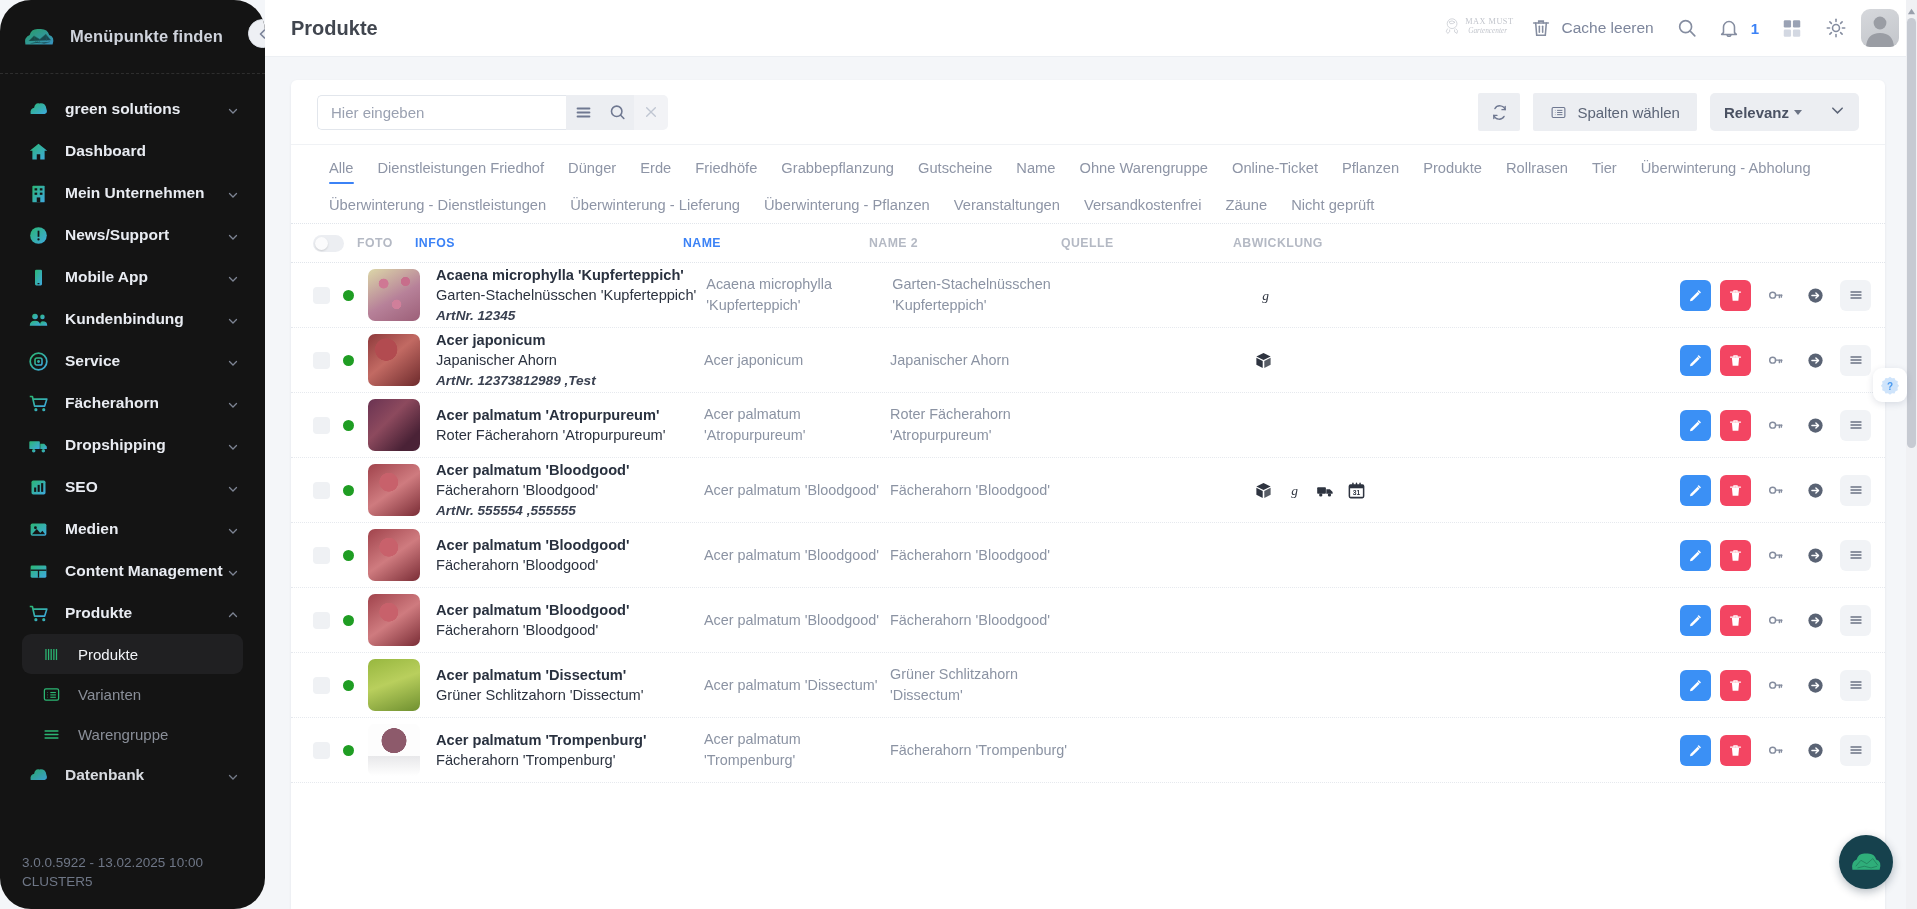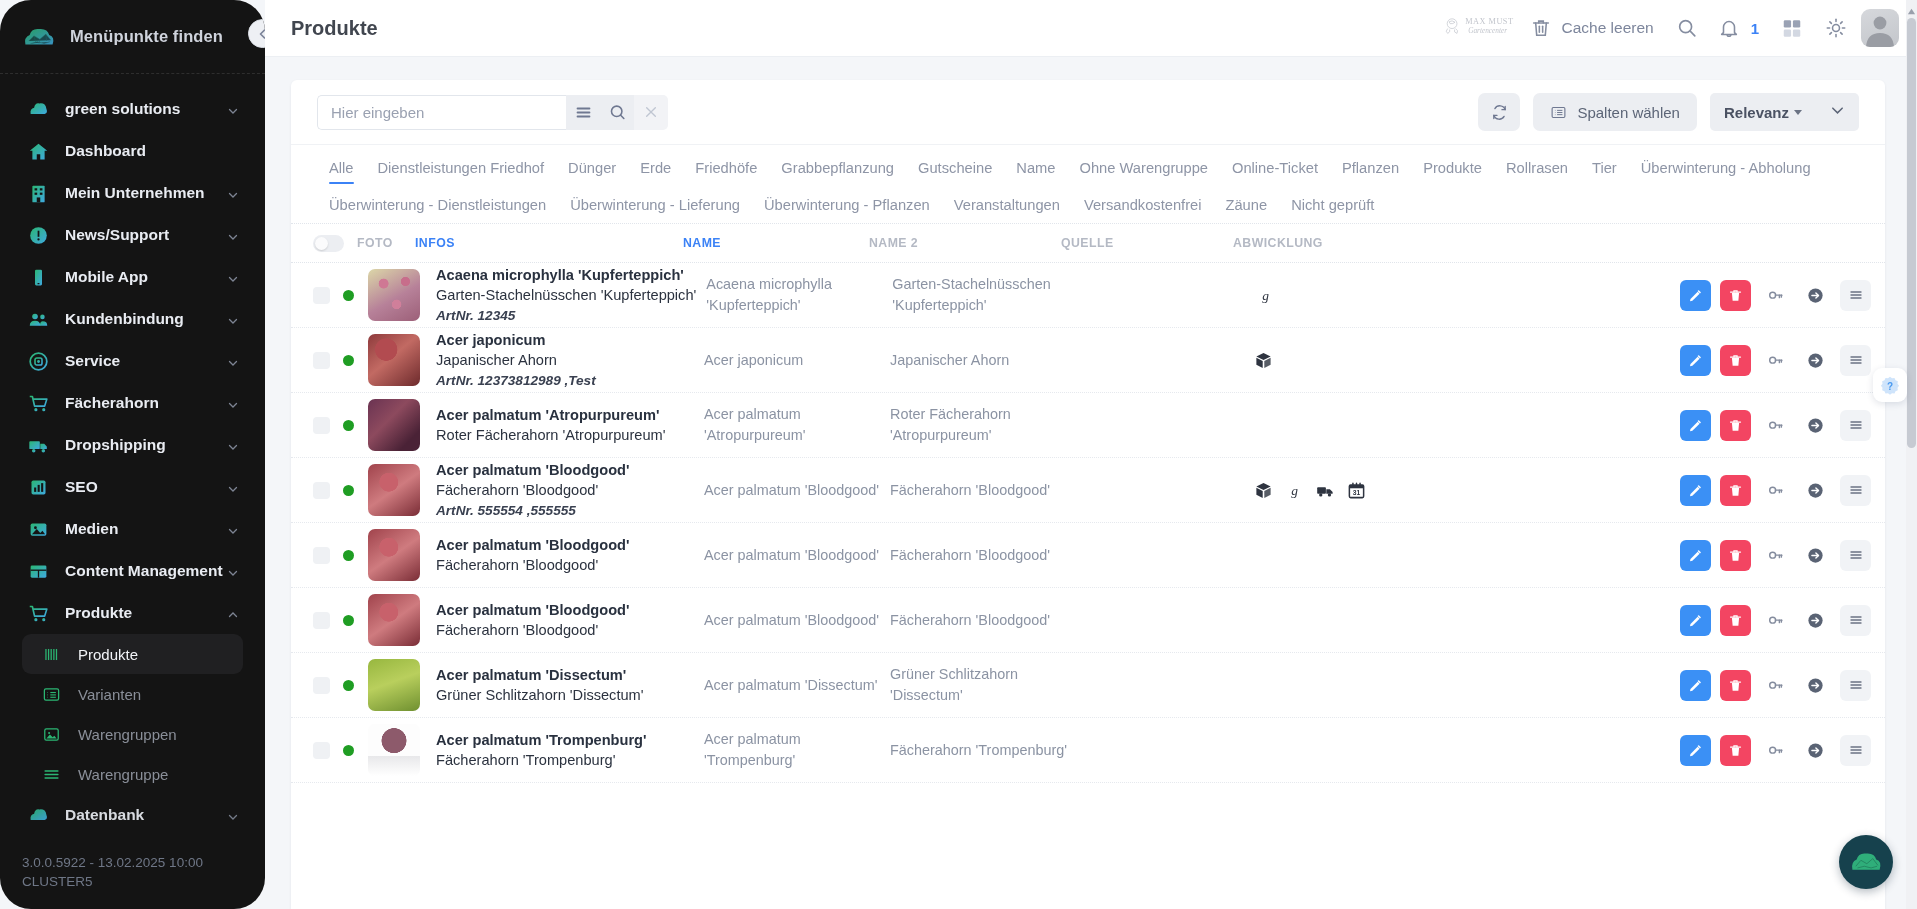--- a/index.html
+++ b/index.html
@@ -124,21 +124,21 @@
   #search-input::placeholder { color: #9aa1b1; }
   .sbtn {
     width: 34px; height: 35px;
     background: #eceef2; border: none;
     display: flex; align-items: center; justify-content: center;
     cursor: pointer;
   }
   .sbtn.last { border-radius: 0 5px 5px 0; background:#f2f3f6; }
   .tb2-spacer { flex: 1; }
   .gbtn {
-    height: 38px; background: #eceef2; border: none; border-radius: 7px;
+    height: 38px; background: #eceef2; border: none; border-radius: 2px;
     display: flex; align-items: center; justify-content: center;
     gap: 10px; padding: 0 17px; cursor: pointer;
     color: #5c6577; font-size: 15px;
     font-family: "Liberation Sans", sans-serif;
   }
   #refresh-button { width: 42px; padding: 0; margin-right: 13px; }
   #columns-button { margin-right: 13px; }
   #sort-group {
     height: 38px; background: #eceef2; border-radius: 5px;
     display: flex; align-items: center; padding: 0 14px; gap: 28px;
@@ -557,28 +557,20 @@
             <g stroke="#2bb673" stroke-width="1.4">
               <path d="M7 9.5 H7.6"></path>
               <path d="M10.5 9.5 H17.5"></path>
               <path d="M7 12.5 H7.6"></path>
               <path d="M10.5 12.5 H17.5"></path>
               <path d="M7 15.5 H7.6"></path>
               <path d="M10.5 15.5 H17.5"></path>
             </g>
           </svg></span>
       <span class="lbl">Varianten</span>
-    </div>
-    <div class="sb-sub">
-      <span class="ico"><svg viewBox="0 0 24 24">
-            <rect x="3.5" y="5" width="17" height="14" rx="2" fill="none" stroke="#2bb673" stroke-width="1.6"></rect>
-            <circle cx="9" cy="10" r="1.3" fill="#2bb673"></circle>
-            <path d="M5.5 17 L10 12 L13.5 15.5 L15.5 13.5 L18.5 17 Z" fill="#2bb673"></path>
-          </svg></span>
-      <span class="lbl">Warengruppen</span>
     </div>
     <div class="sb-sub">
       <span class="ico"><svg viewBox="0 0 24 24">
             <g stroke="#2bb673" stroke-width="2" stroke-linecap="round">
               <path d="M4 7.5 H20"></path>
               <path d="M4 12 H20"></path>
               <path d="M4 16.5 H20"></path>
             </g>
           </svg></span>
       <span class="lbl">Warengruppe</span>

